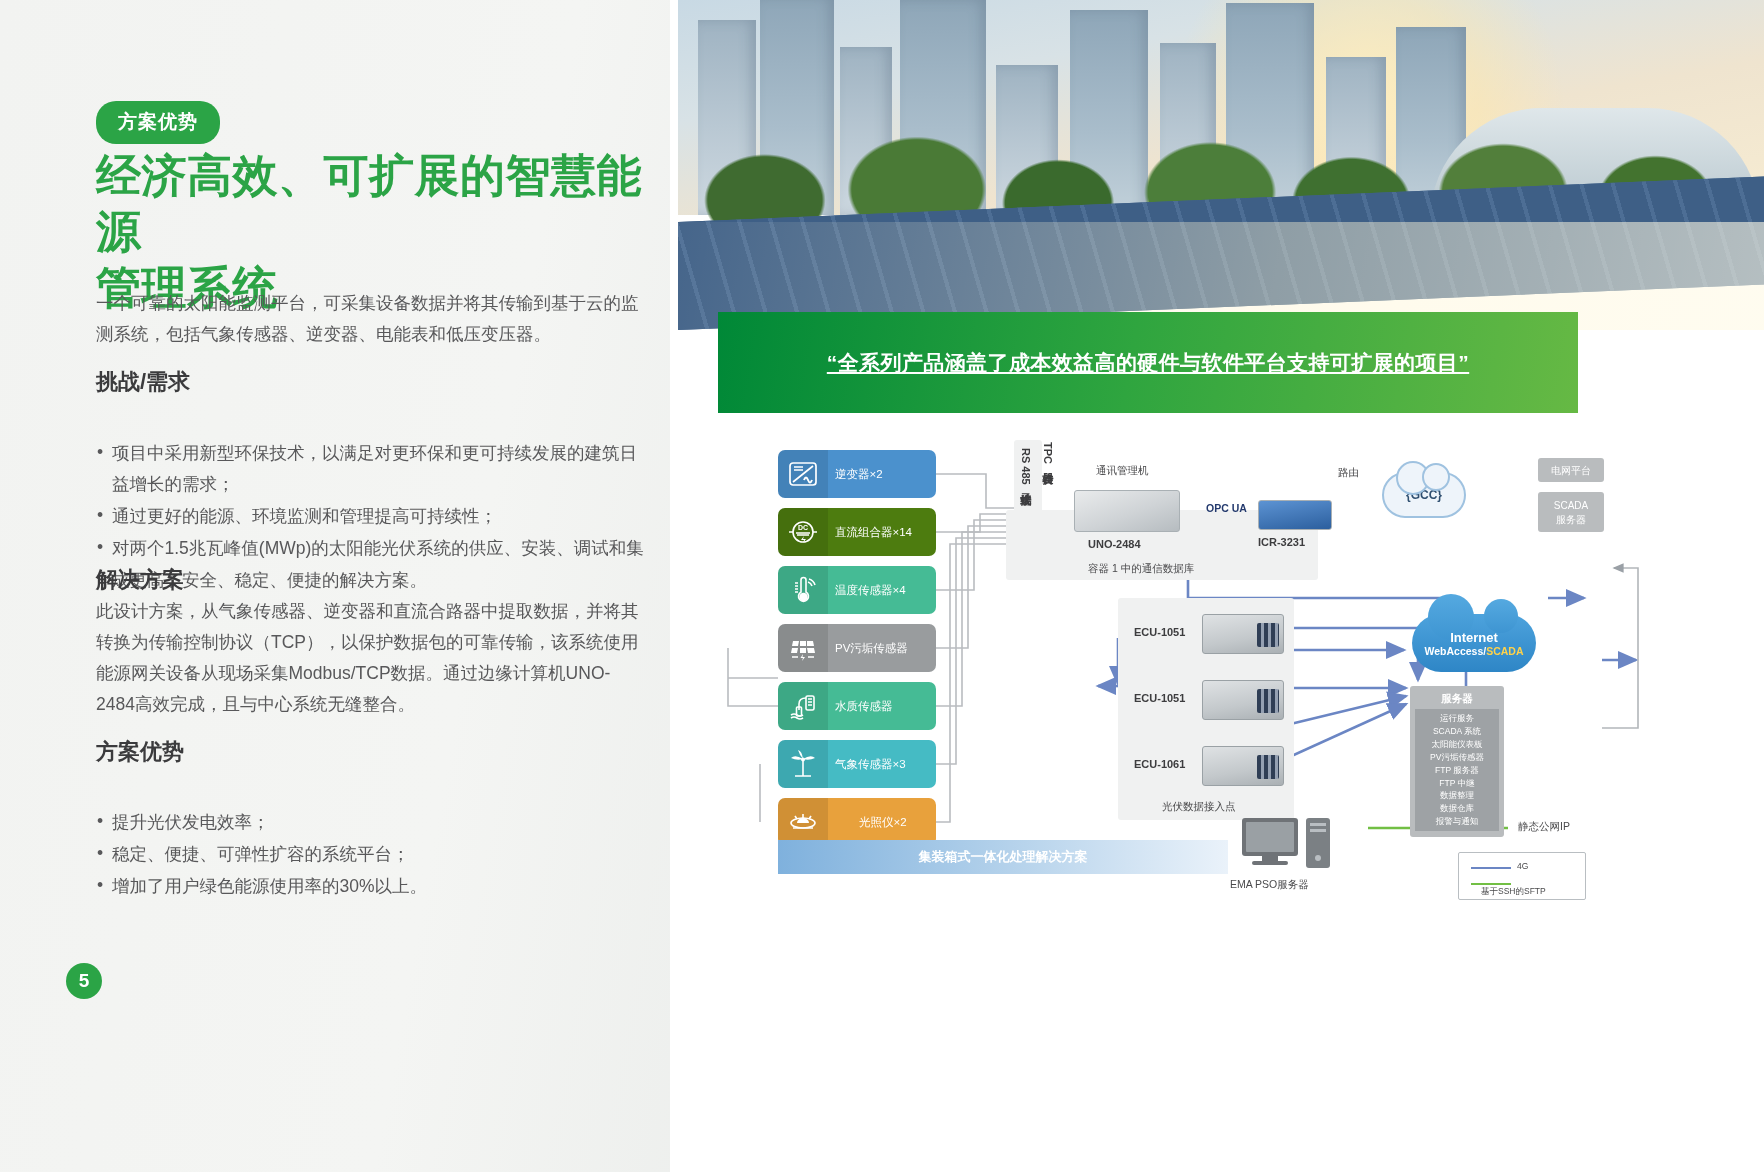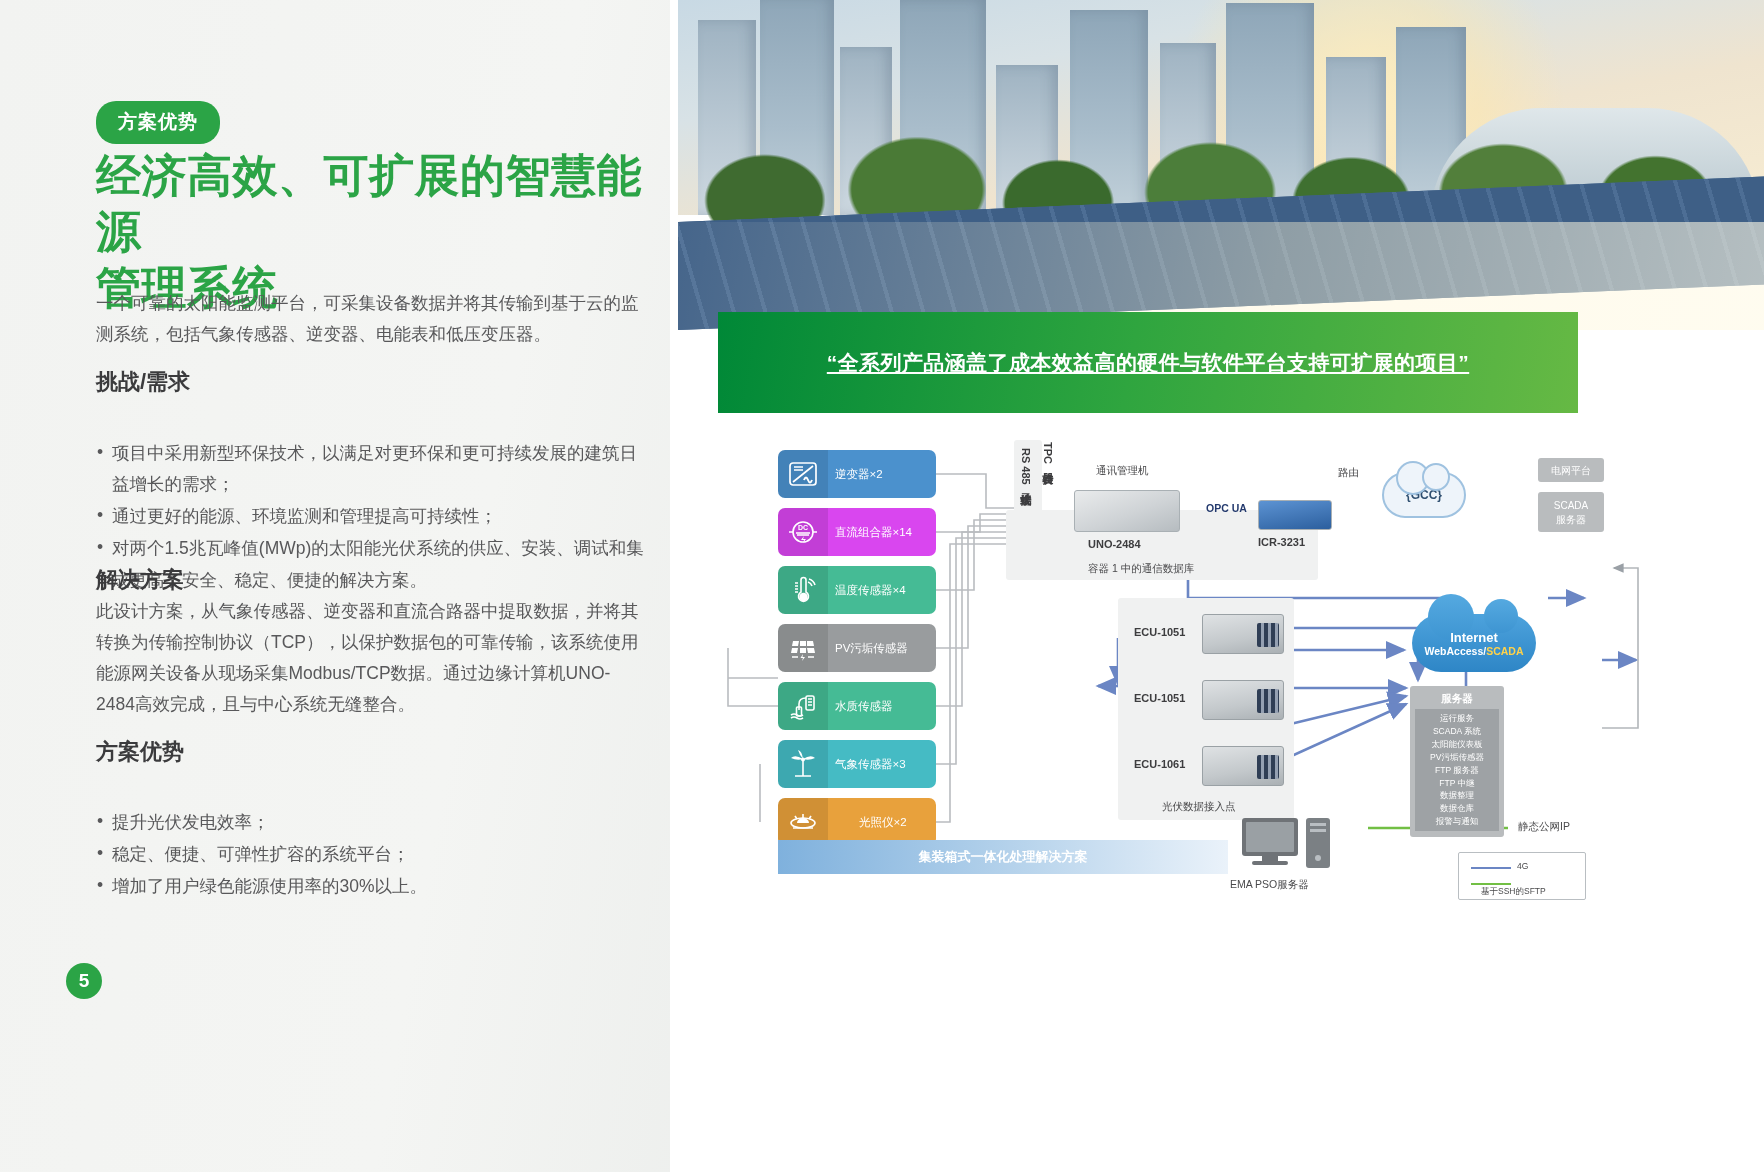--- a/index.html
+++ b/index.html
@@ -326,21 +326,21 @@
       <div class="dev-ico" style="background: rgba(0, 0, 0, 0.1);">
         <svg viewBox="0 0 32 32" fill="none" stroke="#fff" stroke-width="1.7">
           <rect x="3" y="5" width="26" height="22" rx="3"></rect>
           <path d="M6 24 L26 8"></path>
             <path d="M7 9 h9 M7 12 h9"></path>
           <path d="M17 22 q2-5 4 0 t4 0" stroke-width="2"></path>
         </svg>
       </div>
       <div class="dev-lbl">逆变器×2</div>
     </div>
-    <div class="dev-row" style="top: 80px; background: #d946ef;">
+    <div class="dev-row" style="top: 80px; background: #4d7c0f;">
       <div class="dev-ico" style="background: rgba(0, 0, 0, 0.1);">
         <svg viewBox="0 0 32 32" fill="none" stroke="#fff" stroke-width="1.6">
           <circle cx="16" cy="16" r="10"></circle>
             <path d="M2 16h4M26 16h4"></path>
           <text x="16" y="14" font-size="7" font-weight="bold" fill="#fff" text-anchor="middle" stroke="none">DC</text>
           <path d="M9 17h14M10 19h12"></path>
           <path d="M17 20l-3 4h3l-1 3 3-4h-3z" fill="#fff" stroke="none"></path>
         </svg>
       </div>
       <div class="dev-lbl">直流组合器×14</div>

